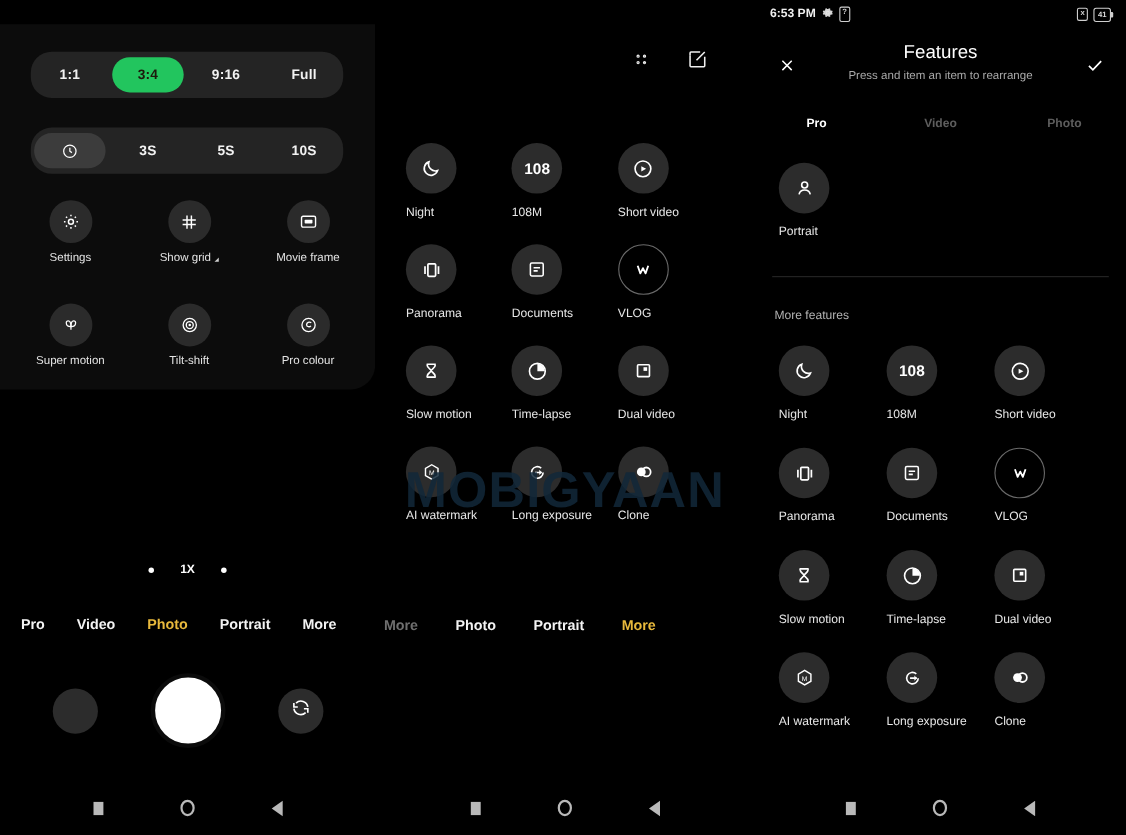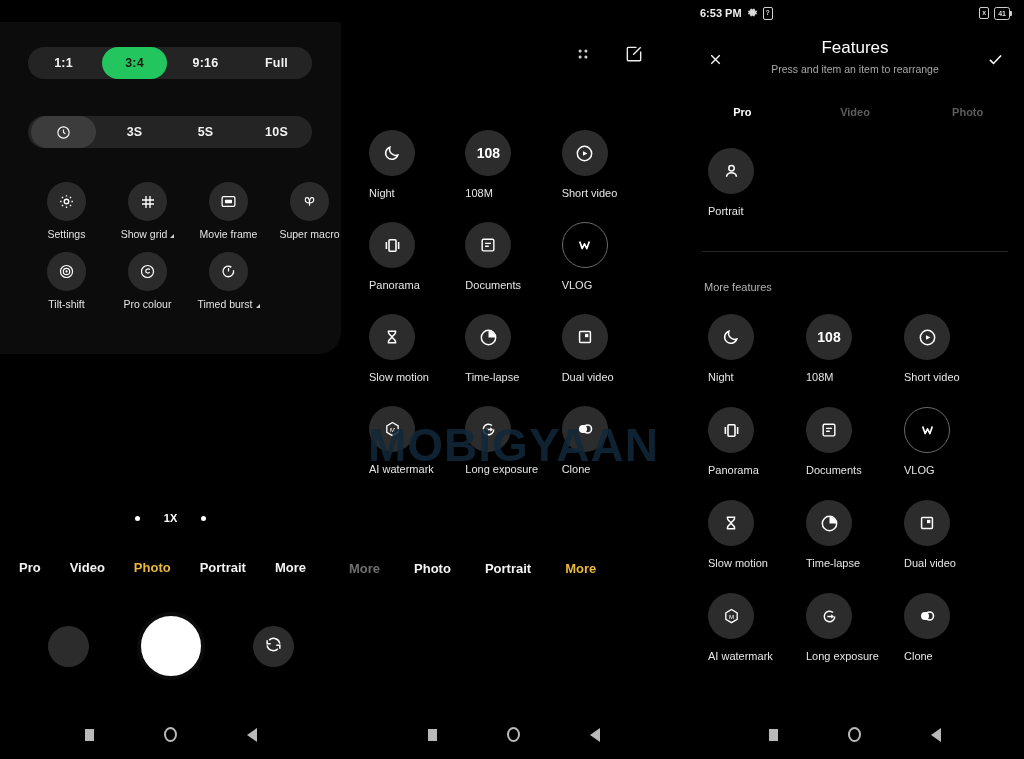--- a/index.html
+++ b/index.html
@@ -32,21 +32,21 @@
   .settings-sheet {
     position: absolute;
     left: 0; top: 22px;
     width: 341px; height: 332px;
     background: #0c0c0c;
     border-bottom-right-radius: 22px;
   }
   .seg-row {
     position: absolute;
     left: 28px;
-    width: 284px; height: 32px;
+    width: 284px; height: 42px;
     background: #242424;
     border-radius: 19px;
     display: flex;
     align-items: center;
   }
   .seg-row.r1 { top: 25px; }
   .seg-row.r2 { top: 94px; }
   .seg-item {
     flex: 1 1 0;
     height: 32px;
@@ -65,25 +65,25 @@
     color: #1d1a0c;
   }
   .seg-item.active-grey {
     background: #3c3c3c;
     color: #fff;
   }
   .seg-icon svg { display:block; }
 
   .tool-grid {
     position: absolute;
-    left: 26px; top: 160px;
+    left: 10px; top: 160px;
     width: 324px;
     display: grid;
-    grid-template-columns: repeat(4, 1fr);
-    row-gap: 12px;
+    grid-template-columns: repeat(3, 1fr);
+    row-gap: 36px;
   }
   .tool {
     display: flex;
     flex-direction: column;
     align-items: center;
   }
   .tool-circle {
     width: 39px; height: 39px;
     border-radius: 50%;
     background: #2b2b2b;
@@ -407,21 +407,21 @@
         </div>
 
         <div class="tool">
           <div class="tool-circle">
             <svg width="17" height="17" viewBox="0 0 24 24" fill="none" stroke="#fff" stroke-width="1.6">
               <path d="M12 14c-4 0-6-2.5-6-5 0-1.5 1-2.5 2.5-2.5C10.5 6.5 12 9 12 14z"></path>
               <path d="M12 14c4 0 6-2.5 6-5 0-1.5-1-2.5-2.5-2.5C13.5 6.5 12 9 12 14z"></path>
               <path d="M12 14v4"></path>
             </svg>
           </div>
-          <div class="tool-label">Super macro</div>
+          <div class="tool-label">Super motion</div>
         </div>
 
         <div class="tool">
           <div class="tool-circle">
             <svg width="17" height="17" viewBox="0 0 24 24" fill="none" stroke="#fff" stroke-width="1.7">
               <circle cx="12" cy="12" r="8.5"></circle>
                 <circle cx="12" cy="12" r="4.5"></circle>
               <circle cx="12" cy="12" r="1.6" fill="#fff" stroke="none"></circle>
             </svg>
           </div>
@@ -431,33 +431,20 @@
         <div class="tool">
           <div class="tool-circle">
             <svg width="17" height="17" viewBox="0 0 24 24" fill="none" stroke="#fff" stroke-width="1.7">
               <circle cx="12" cy="12" r="8.5"></circle>
               <path d="M15.5 9c-2.5-1.5-6-.5-6 2.5s4 3.5 5.5 1.5"></path>
             </svg>
           </div>
           <div class="tool-label">Pro colour</div>
         </div>
 
-        <div class="tool">
-          <div class="tool-circle">
-            <svg width="17" height="17" viewBox="0 0 24 24" fill="none" stroke="#fff" stroke-width="1.8">
-              <path d="M19 10a7.5 7.5 0 1 1-3.2-4.4"></path>
-              <path d="M12 7v5"></path>
-              <path d="M14 3.5l2.4 2.1-2.6 1.6z" fill="#fff" stroke="none"></path>
-            </svg>
-          </div>
-          <div class="tool-label">
-            <span>Timed burst</span>
-            <span class="caret"></span>
-          </div>
-        </div>
 
         <div class="tool"></div>
       </div>
     </div>
 
     <div class="zoombar">
       <span class="zoom-dot"></span>
       <span class="zoom-val">1X</span>
       <span class="zoom-dot"></span>
     </div>

